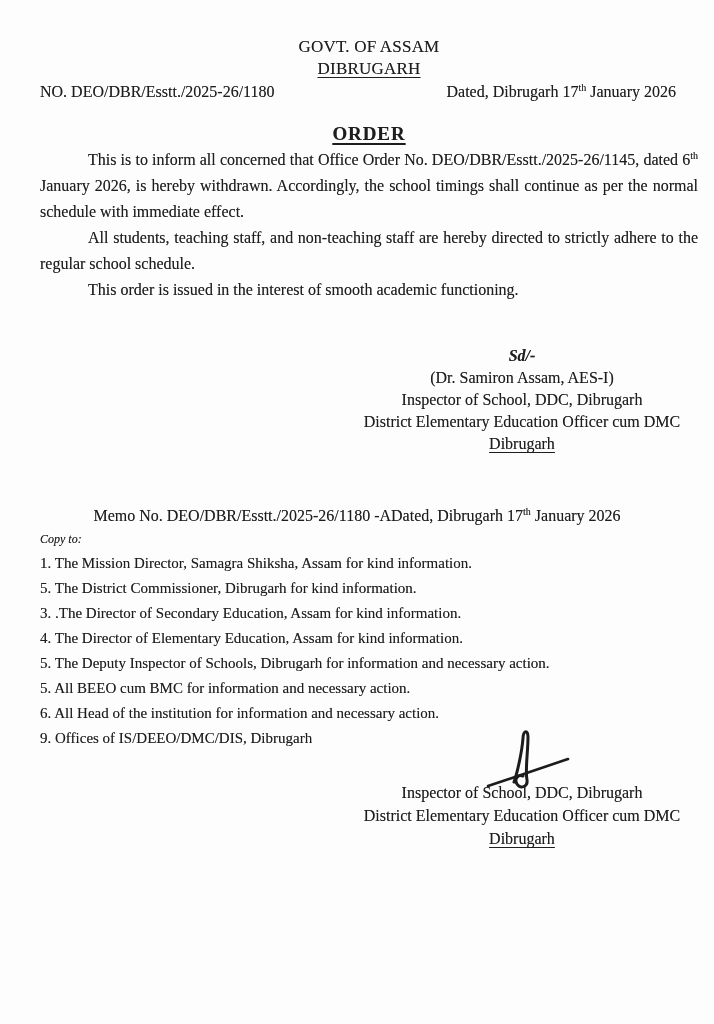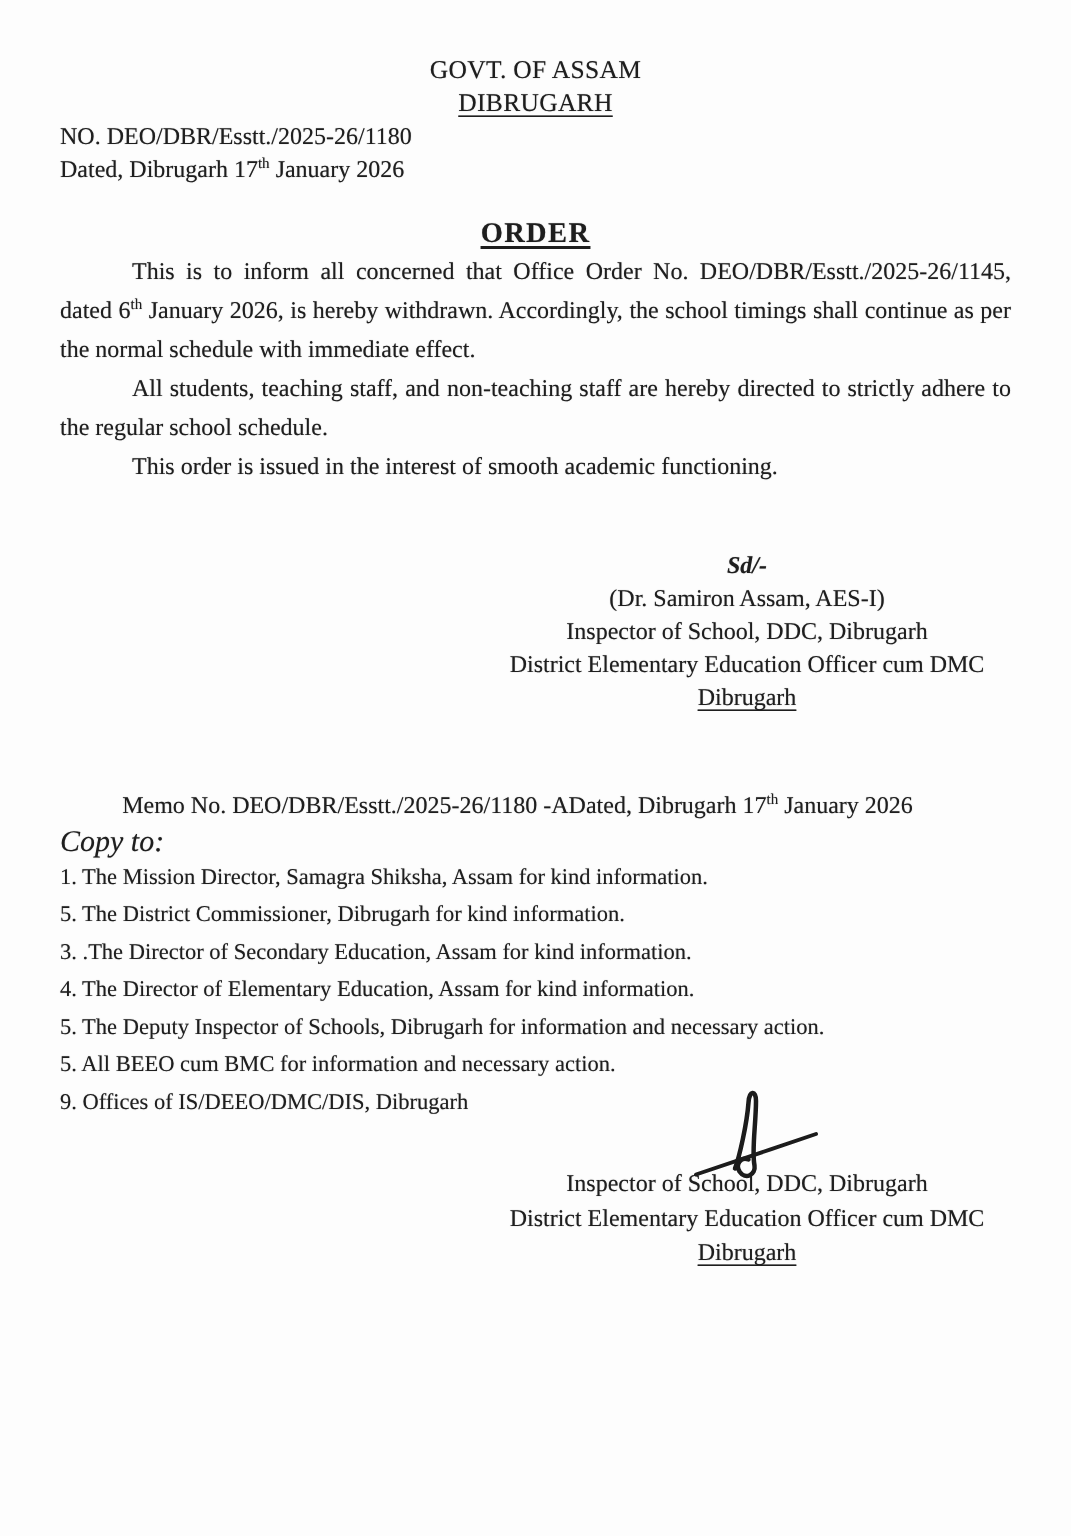--- a/index.html
+++ b/index.html
@@ -1,33 +1,33 @@
 <!DOCTYPE html>
 <html><head>
 <meta charset="utf-8">
 <style>
   html, body { margin:0; padding:0; background:#ffffff; }
   .page {
     position: relative;
     width: 714px;
     height: 1024px;
     box-sizing: border-box;
-    padding: 36px 40px 0 40px;
+    padding: 36px 16px 0 40px;
     background: #fdfdfd;
     font-family: "Liberation Serif", "DejaVu Serif", serif;
     color: #1e1e1e;
     text-shadow: 0 0 0.6px rgba(45,45,45,0.55);
     overflow: hidden;
   }
   .center { text-align: center; }
   .hdr-line { font-size: 17px; line-height: 22px; letter-spacing: 0.2px; }
   .u { text-decoration: underline; text-decoration-thickness: 1.4px; text-underline-offset: 3px; text-align: center; }
   .ref-row {
     display: flex; justify-content: space-between;
-    font-size: 16px; line-height: 22px; padding-right: 22px; margin-top: 1px; flex-direction: column;
+    font-size: 16px; line-height: 22px; padding-right: 22px; margin-top: 1px;
   }
   sup { font-size: 10px; line-height: 0; vertical-align: 6px; letter-spacing: 0; }
   .order-title {
     margin-top: 18px;
     font-size: 19px; line-height: 26px; font-weight: bold; letter-spacing: 0.9px;
   }
   .order-title span { text-decoration: underline; text-decoration-thickness: 1.8px; text-underline-offset: 3px; }
   p.body-para {
     margin: 0; font-size: 16px; line-height: 26px;
     text-align: justify; text-indent: 48px;
@@ -37,21 +37,21 @@
   .sig-block {
     width: 352px; margin-left: auto; margin-right: 0;
     text-align: center; font-size: 16px; line-height: 22px;
   }
   .sig-block.first { margin-top: 42px; }
   .sd-line { font-weight: bold; font-style: italic; }
   .memo-row {
     display: flex; justify-content: center;
     font-size: 16px; line-height: 22px; padding-right: 24px; margin-top: 50px;
   }
-  .copy-label { font-style: italic; font-size: 20px; line-height: 22px; margin-top: 1px; }
+  .copy-label { font-style: italic; font-size: 12px; line-height: 22px; margin-top: 1px; }
   .copy-list { margin-top: 1px; }
   .copy-item { font-size: 15px; line-height: 25px; }
   .sig-block.second { margin-top: 30px; position: relative; line-height: 23px; }
   .scribble {
     position: absolute; top: -53px; left: calc(50% - 52px);
     width: 104px; height: 62px;
   }
 </style>
 </head>
 <body>
@@ -93,20 +93,21 @@
 
   <div class="copy-label">Copy to:</div>
 
   <div class="copy-list">
     <div class="copy-item">1. The Mission Director, Samagra Shiksha, Assam for kind information.</div>
     <div class="copy-item">5. The District Commissioner, Dibrugarh for kind information.</div>
     <div class="copy-item">3. .The Director of Secondary Education, Assam for kind information.</div>
     <div class="copy-item">4. The Director of Elementary Education, Assam for kind information.</div>
     <div class="copy-item">5. The Deputy Inspector of Schools, Dibrugarh for information and necessary action.</div>
     <div class="copy-item">5. All BEEO cum BMC for information and necessary action.</div>
+    <div class="copy-item">6. All Head of the institution for information and necessary action.</div>
     <div class="copy-item">9. Offices of IS/DEEO/DMC/DIS, Dibrugarh</div>
   </div>
 
   <div class="sig-block second">
     <svg class="scribble" viewBox="0 0 104 62" xmlns="http://www.w3.org/2000/svg">
       <path d="M 44 54 C 47 46 52 24 53 10 C 53.5 2 58 1.5 58 9 C 58 24 55 42 57 52 C 58 58 51 62 47 56 C 44 51 48 46 53 48" fill="none" stroke="#1c1c1c" stroke-width="3" stroke-linecap="round"></path>
       <path d="M 18 58 C 38 51 72 40 98 31" fill="none" stroke="#1c1c1c" stroke-width="2.6" stroke-linecap="round"></path>
     </svg>
     <div>Inspector of School, DDC, Dibrugarh</div>
     <div>District Elementary Education Officer cum DMC</div>

